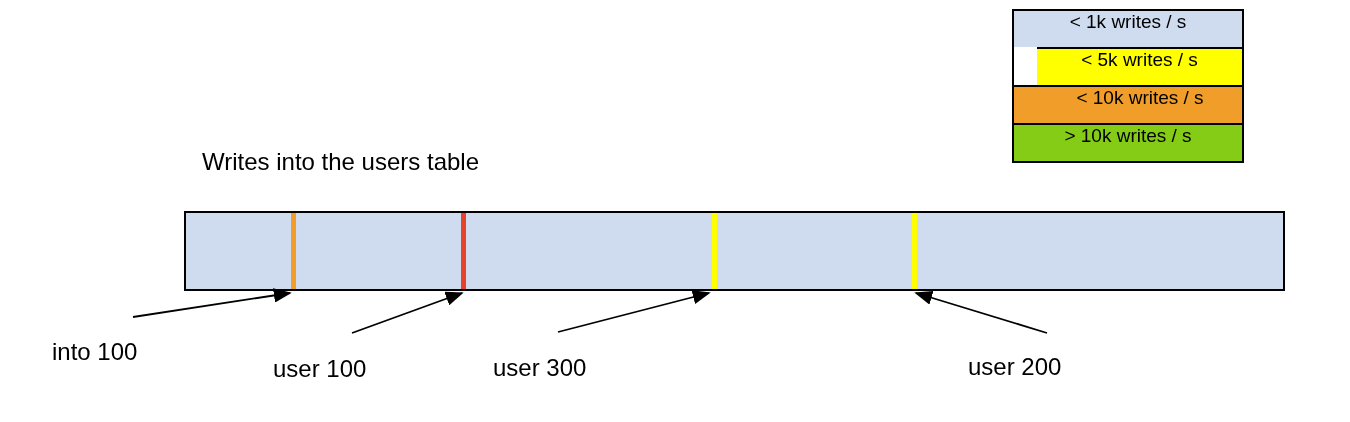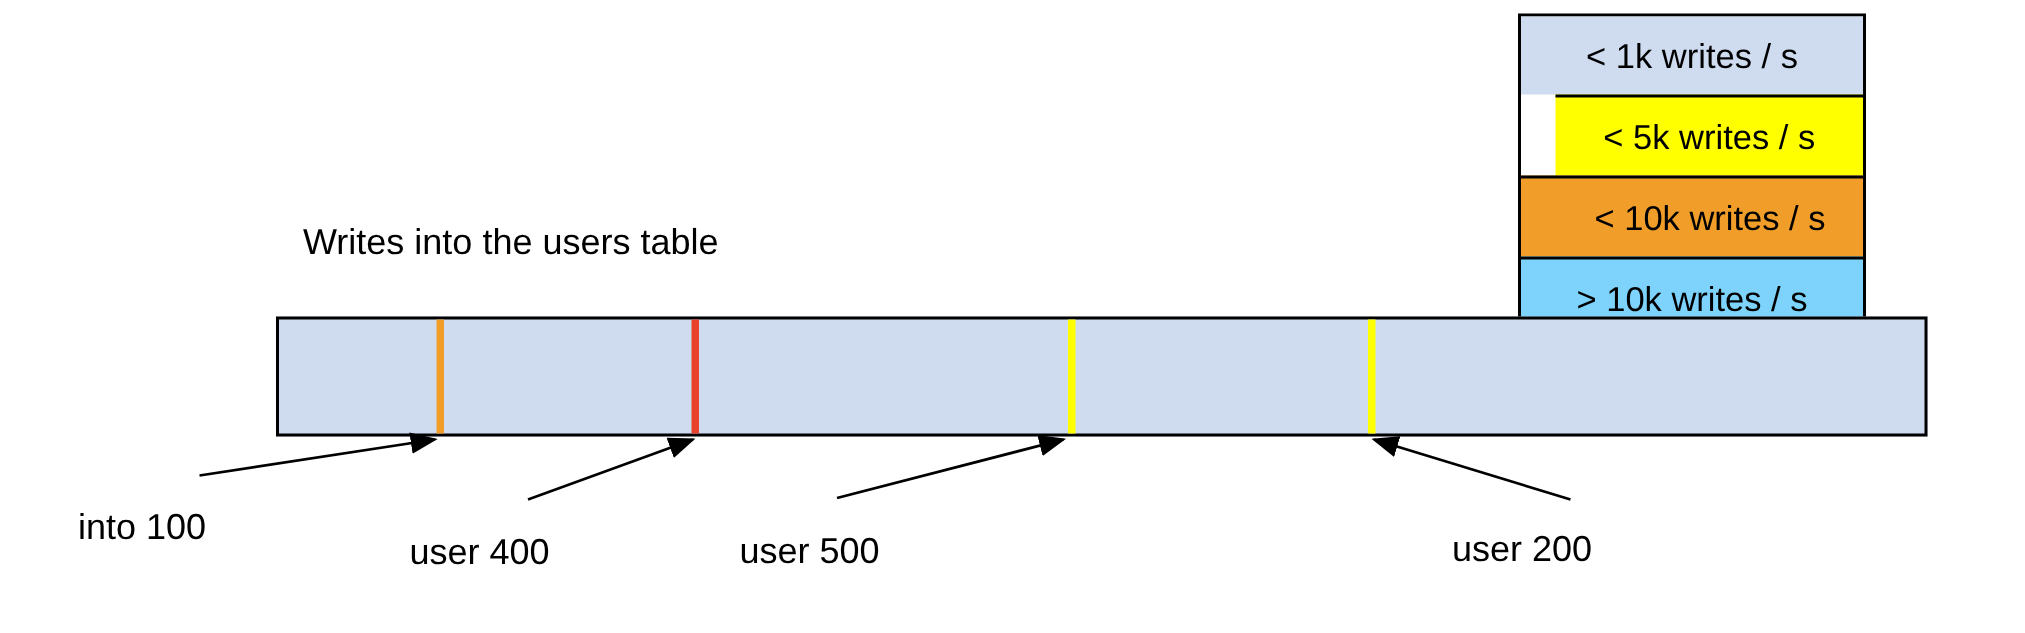--- a/index.html
+++ b/index.html
@@ -26,25 +26,25 @@
   }
   .legend {
     position: absolute;
     left: 1012px;
     top: 9px;
     width: 232px;
     border: 2px solid #000000;
     box-sizing: border-box;
   }
   .legend-row {
-    height: 52px;
+    height: 36px;
     display: flex;
-    align-items: center;
+    align-items: flex-start;
     justify-content: center;
-    font-size: 23px;
+    font-size: 19px;
     border-top: 2px solid #000000;
     white-space: nowrap;
   }
   .legend-row:first-child {
     border-top: none;
   }
   .bar {
     position: absolute;
     left: 184px;
     top: 211px;
@@ -84,21 +84,21 @@
   <div class="legend" id="legend">
       <div class="legend-row" style="background: rgb(207, 220, 240);">
         <span>&lt; 1k writes / s</span>
       </div>
       <div class="legend-row" style="background: rgb(255, 255, 0); margin-left: 23px;">
         <span>&lt; 5k writes / s</span>
       </div>
       <div class="legend-row" style="background: rgb(240, 158, 41); padding-left: 24px;">
         <span>&lt; 10k writes / s</span>
       </div>
-      <div class="legend-row" style="background: #7dd3fc;">
+      <div class="legend-row" style="background: #84cc16;">
         <span>&gt; 10k writes / s</span>
       </div>
     </div>
 
   <div class="bar" id="bar" style="background: rgb(207, 220, 240); border-color: rgb(0, 0, 0);">
       <div class="marker" style="left: 105px; background: rgb(240, 158, 41);"></div>
       <div class="marker" style="left: 275px; background: rgb(232, 66, 45);"></div>
       <div class="marker" style="left: 526px; background: rgb(255, 255, 0);"></div>
       <div class="marker" style="left: 726px; background: rgb(255, 255, 0);"></div>
     </div>
@@ -110,18 +110,18 @@
       </marker>
     </defs>
   <line x1="133" y1="317" x2="290" y2="293" stroke="#000000" stroke-width="1.8" marker-end="url(#arrowhead)"></line>
       <line x1="352" y1="333" x2="462" y2="293" stroke="#000000" stroke-width="1.8" marker-end="url(#arrowhead)"></line>
       <line x1="558" y1="332" x2="709" y2="293" stroke="#000000" stroke-width="1.8" marker-end="url(#arrowhead)"></line>
       <line x1="1047" y1="333" x2="916" y2="293" stroke="#000000" stroke-width="1.8" marker-end="url(#arrowhead)"></line>
     </svg>
 
   <div id="labels">
       <div class="user-label" style="left: 52px; top: 339px;">into 100</div>
-      <div class="user-label" style="left: 273px; top: 356px;">user 400</div>
-      <div class="user-label" style="left: 493px; top: 355px;">user 500</div>
+      <div class="user-label" style="left: 273px; top: 356px;">user 100</div>
+      <div class="user-label" style="left: 493px; top: 355px;">user 300</div>
       <div class="user-label" style="left: 968px; top: 354px;">user 200</div>
     </div>
 
 </div>
 
 </body></html>

